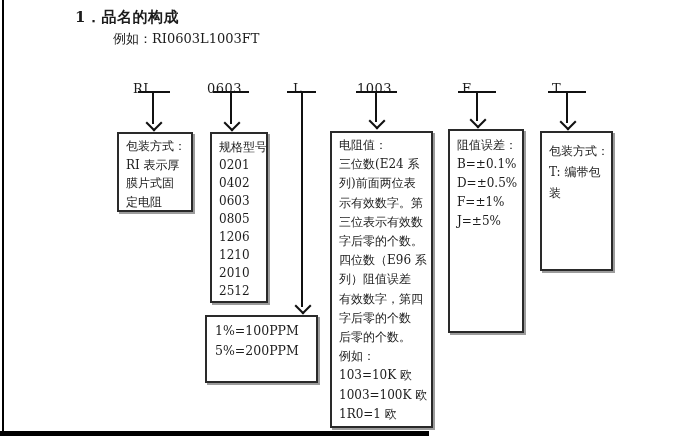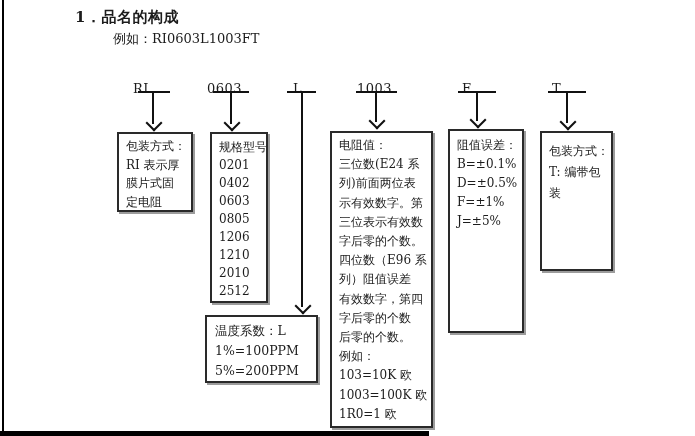--- a/index.html
+++ b/index.html
@@ -77,21 +77,20 @@
       <div class="line">0402</div>
       <div class="line">0603</div>
       <div class="line">0805</div>
       <div class="line">1206</div>
       <div class="line">1210</div>
       <div class="line">2010</div>
       <div class="line">2512</div>
     </div>
 
   <div class="box" style="left:205px;top:315px;width:113px;height:68px;line-height:20px;font-size:12.5px;padding:4px 8px">
-      <div class="line">温度系数：L</div>
       <div class="line">1%=100PPM</div>
       <div class="line">5%=200PPM</div>
     </div>
 
   <div class="box" style="left:330px;top:131px;width:103px;height:297px;line-height:19.2px">
       <div class="line">电阻值：</div>
       <div class="line">三位数(E24 系</div>
       <div class="line">列)前面两位表</div>
       <div class="line">示有效数字。第</div>
       <div class="line">三位表示有效数</div>

